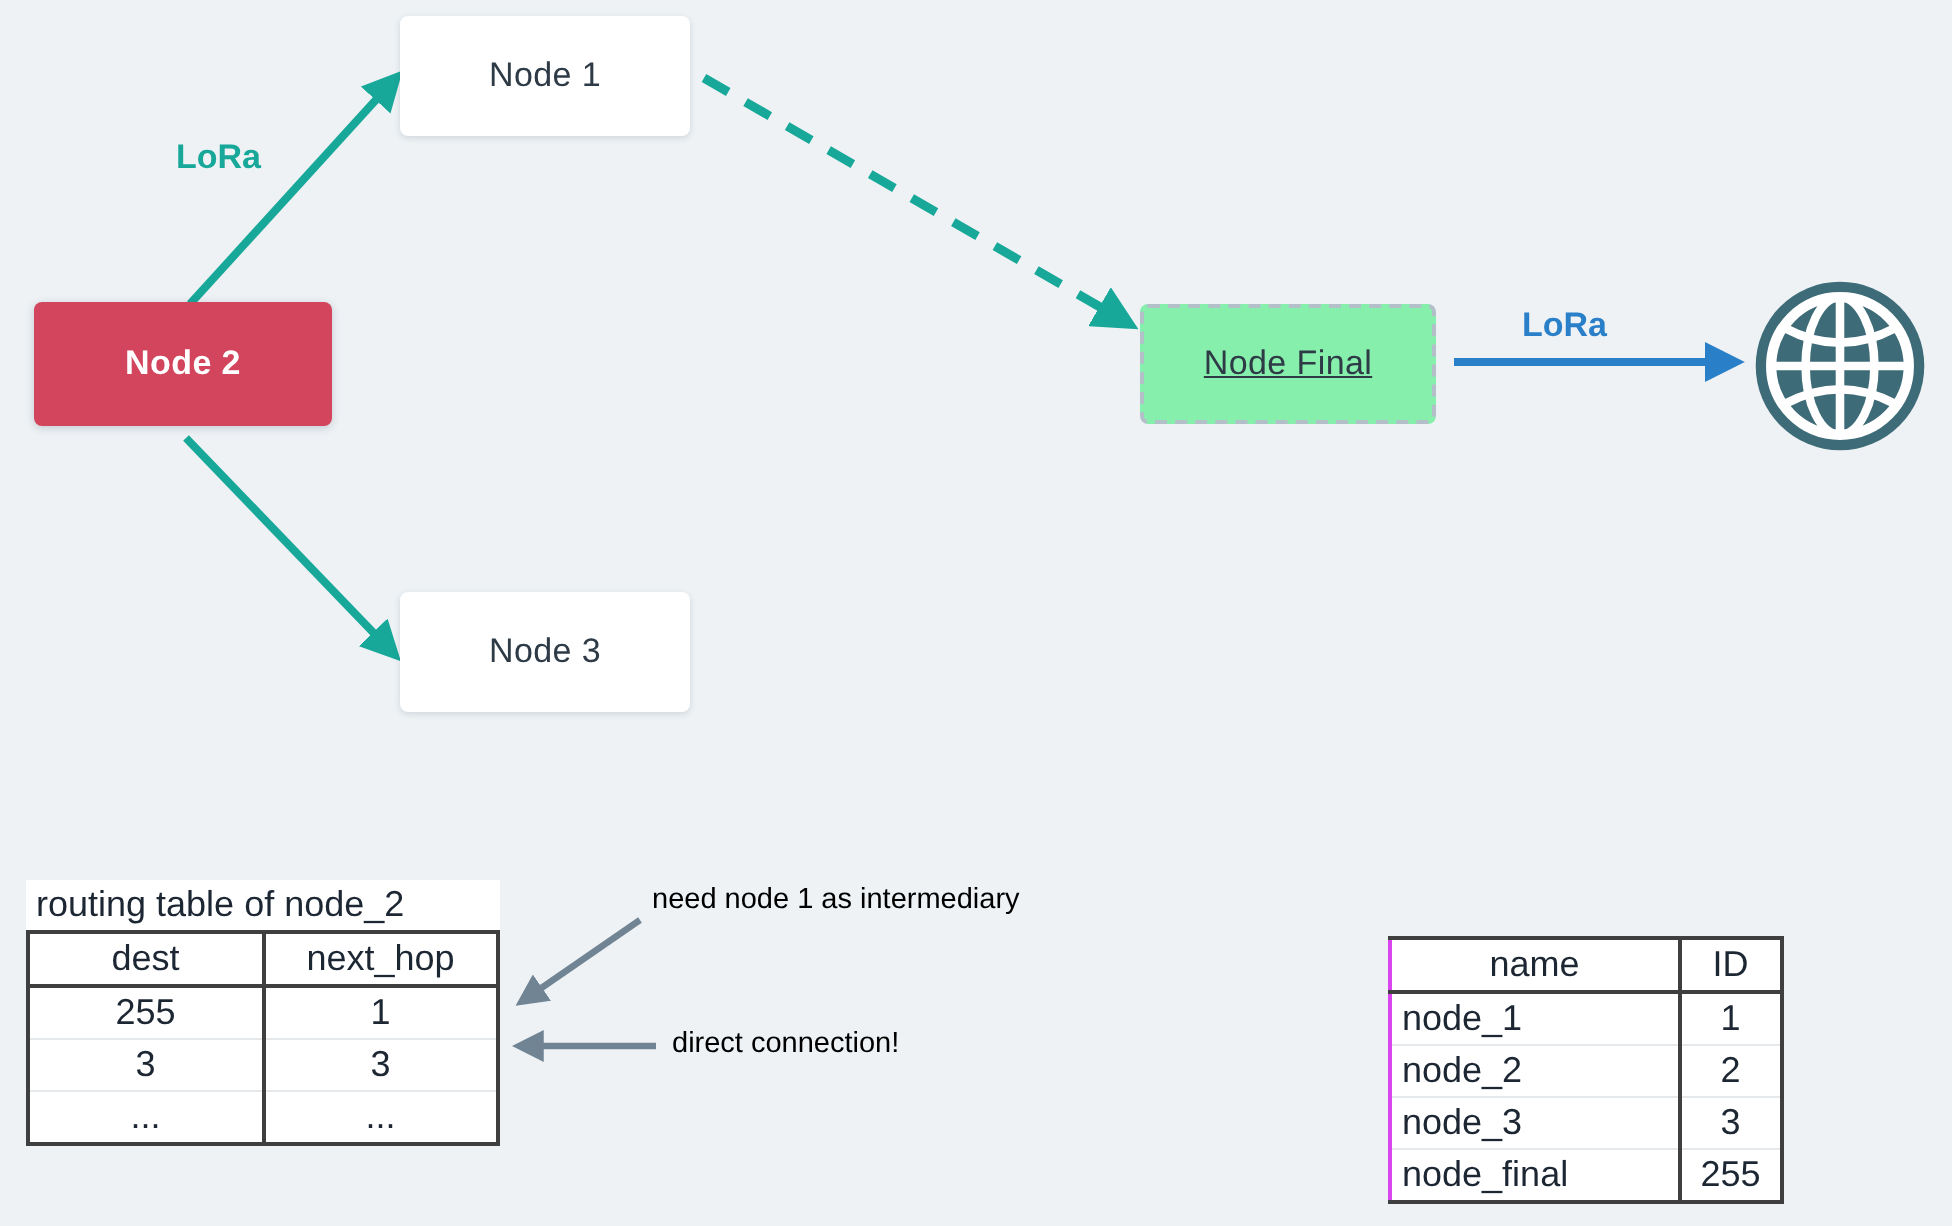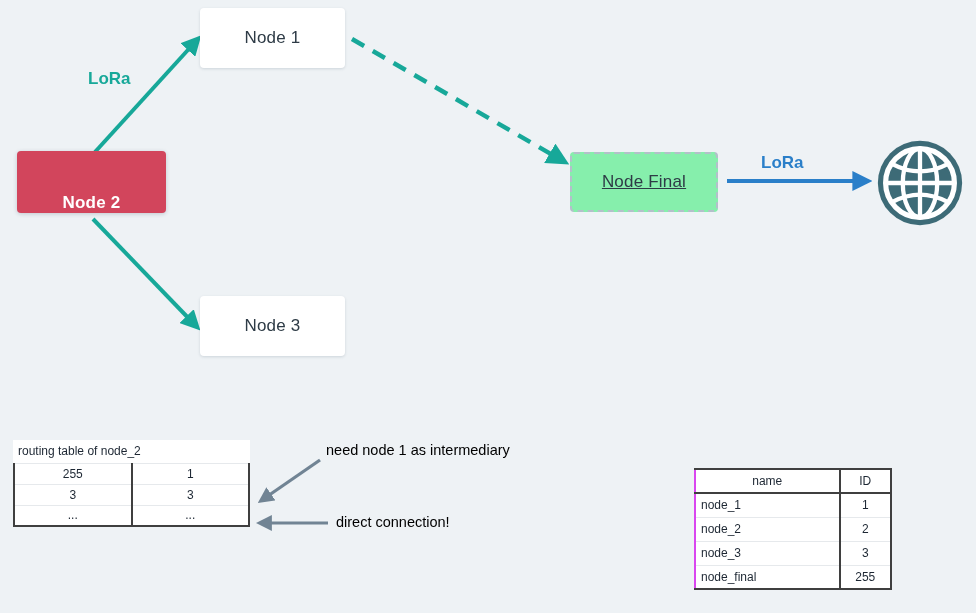--- a/index.html
+++ b/index.html
@@ -55,21 +55,21 @@
     box-shadow: 0 1px 4px rgba(40,60,80,.22);
   }
   .node-dashed {
     background: #86efac;
     color: #2e3b46;
     border: 2px dashed #b3c0ca;
     text-decoration: underline;
   }
 
   #node1 { left: 200px; top: 8px;   width: 145px; height: 60px; }
-  #node2 { left: 17px;  top: 151px; width: 149px; height: 62px; align-items: flex-end; }
+  #node2 { left: 17px;  top: 151px; width: 149px; height: 62px; }
   #node3 { left: 200px; top: 296px; width: 145px; height: 60px; }
   #nodefinal { left: 570px; top: 152px; width: 148px; height: 60px; }
 
   
   .edge-label {
     position: absolute;
     font-weight: bold;
     font-size: 17px;
     white-space: nowrap;
   }
@@ -93,21 +93,21 @@
     white-space: nowrap;
   }
   #note-intermediary { left: 326px; top: 442px; }
   #note-direct       { left: 336px; top: 514px; }
 
   
   .sheet {
     position: absolute;
     border-collapse: collapse;
     background: #ffffff;
-    font-size: 12px;
+    font-size: 18px;
     color: #1d2733;
     table-layout: fixed;
   }
   .sheet td {
     border: 1px solid #e6e9ec;
     padding: 2px 4px;
     height: 21px;
     box-sizing: border-box;
     overflow: hidden;
   }
@@ -209,20 +209,24 @@
 
   <div class="note" id="note-intermediary">need node 1 as intermediary</div>
   <div class="note" id="note-direct">direct connection!</div>
 
   <table class="sheet" id="routing-table">
     <tbody>
       <tr>
         <td class="title-cell" colspan="2">routing table of node_2</td>
       </tr>
       <tr>
+        <td class="hdr box-l box-t box-mid" style="width:118px">dest</td>
+        <td class="hdr box-r box-t" style="width:119px">next_hop</td>
+      </tr>
+      <tr>
         <td class="val box-l box-mid">255</td>
         <td class="val box-r">1</td>
       </tr>
       <tr>
         <td class="val box-l box-mid">3</td>
         <td class="val box-r">3</td>
       </tr>
       <tr>
         <td class="val box-l box-mid box-b">...</td>
         <td class="val box-r box-b">...</td>

